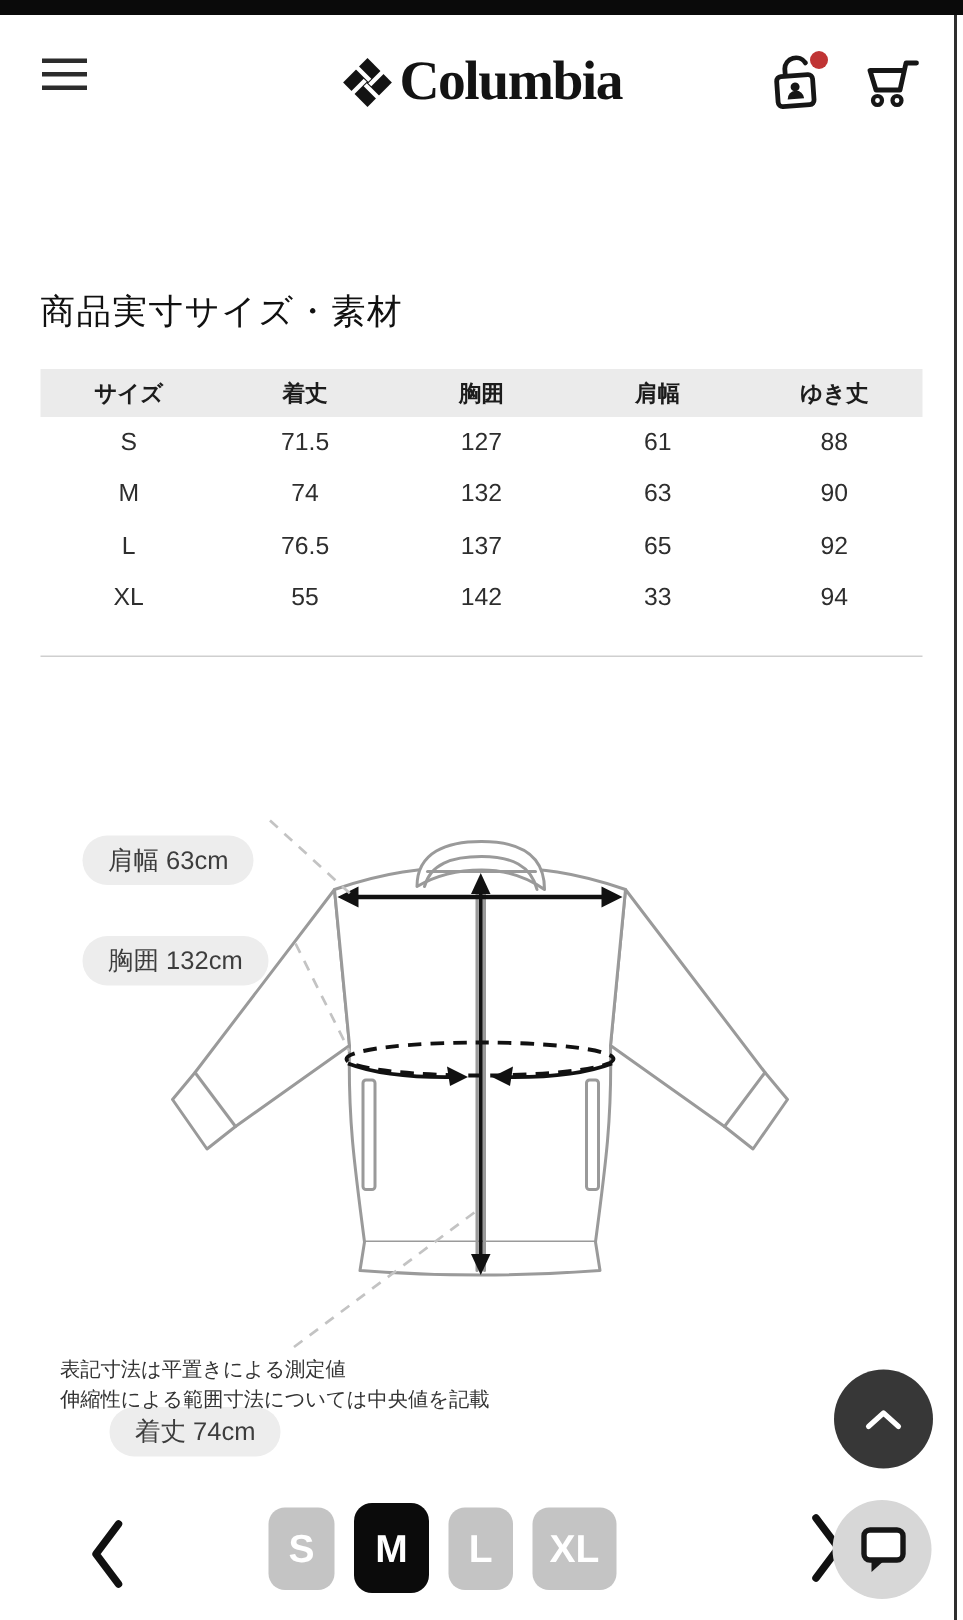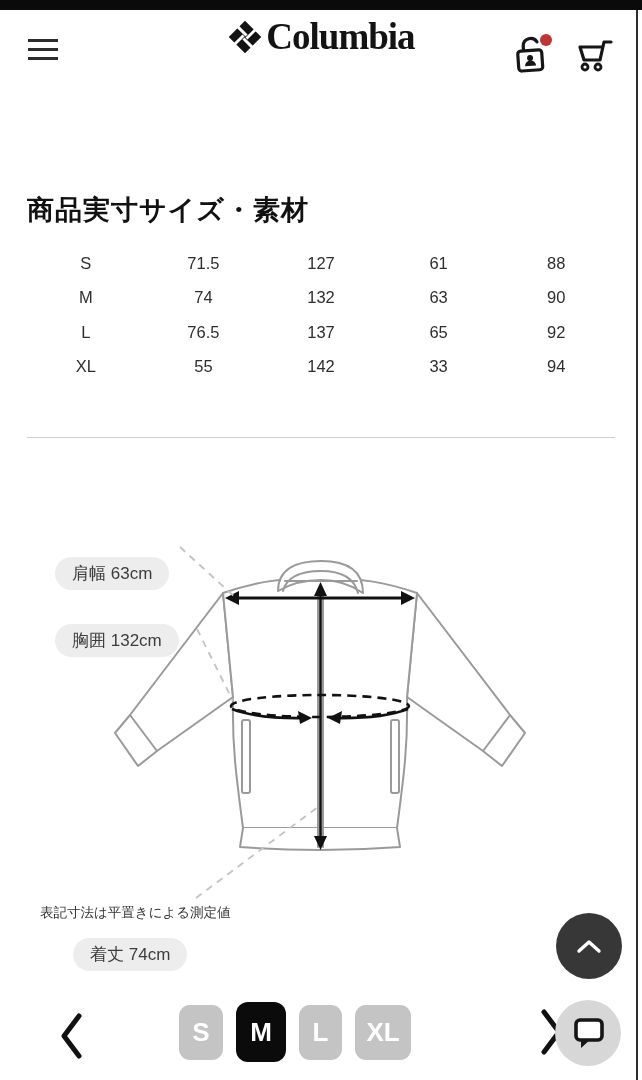--- a/index.html
+++ b/index.html
@@ -8,26 +8,26 @@
     position:relative; width:642px; height:1080px; background:#ffffff;
     font-family:"Liberation Sans","DejaVu Sans",sans-serif; color:#1c1c1c;
     overflow:hidden;
   }
   .top-black-bar { position:absolute; left:0; top:0; width:642px; height:10px; background:#0a0a0a; }
   .scrollbar-line { position:absolute; left:636px; top:10px; width:2px; height:1070px; background:#2e2e2e; }
 
   
   .hamburger { position:absolute; left:28px; top:39px; width:30px; height:21px; cursor:pointer; }
   .hamburger span { display:block; width:30px; height:3px; background:#2c2c2c; margin-bottom:6px; }
-  .logo { position:absolute; left:0; top:13px; width:642px; height:46px; display:flex; align-items:center; justify-content:center; }
+  .logo { position:absolute; left:0; top:31px; width:642px; height:46px; display:flex; align-items:center; justify-content:center; }
   .logo-text { font-family:"Liberation Serif","DejaVu Serif",serif; font-weight:700; font-size:37px; color:#131313; letter-spacing:-1px; margin-left:3px; }
   .icon-btn { position:absolute; cursor:pointer; }
 
   
-  .page-title { position:absolute; left:27px; top:192px; font-size:27px; font-weight:700; color:#111; letter-spacing:1px; }
+  .page-title { position:absolute; left:27px; top:192px; font-size:23px; font-weight:400; color:#111; letter-spacing:1px; }
 
   
   .size-table { position:absolute; left:27px; top:246px; width:588px; }
   .tbl-head { display:flex; background:#ebebeb; height:32px; align-items:center; }
   .tbl-head > div { flex:1; text-align:center; font-size:15px; font-weight:700; color:#1c1c1c; }
   .tbl-row { display:flex; height:34.5px; align-items:center; }
   .tbl-row > div { flex:1; text-align:center; font-size:16.5px; color:#2e2e2e; }
   .divider { position:absolute; left:27px; top:437px; width:588px; height:1px; background:#cfcfcf; }
 
   
@@ -101,20 +101,27 @@
       <path d="M3,6 H10 L14,24 H30 L34,11 H12" fill="none" stroke="#161616" stroke-width="3.2" stroke-linejoin="round" stroke-linecap="round"></path>
       <circle cx="16" cy="31" r="3" fill="none" stroke="#161616" stroke-width="2.8"></circle>
       <circle cx="29" cy="31" r="3" fill="none" stroke="#161616" stroke-width="2.8"></circle>
     </g>
   </svg>
 </div>
 
 <h1 class="page-title">商品実寸サイズ・素材</h1>
 
 <div class="size-table">
+  <div class="tbl-head">
+    <div>サイズ</div>
+    <div>着丈</div>
+    <div>胸囲</div>
+    <div>肩幅</div>
+    <div>ゆき丈</div>
+  </div>
   <div class="tbl-row">
     <div>S</div>
     <div>71.5</div>
     <div>127</div>
     <div>61</div>
     <div>88</div>
   </div>
   <div class="tbl-row">
     <div>M</div>
     <div>74</div>
@@ -191,20 +198,21 @@
     <line x1="156" y1="378" x2="278" y2="287"></line>
   </g>
 </svg>
 
 <div class="pill pill-shoulder">肩幅 63cm</div>
 <div class="pill pill-chest">胸囲 132cm</div>
 <div class="pill pill-length">着丈 74cm</div>
 
 <div class="footnote">
   <div>表記寸法は平置きによる測定値</div>
+  <div>伸縮性による範囲寸法については中央値を記載</div>
 </div>
 
 <div class="scrolltop-btn">
   <svg width="26" height="16" viewBox="0 0 26 16">
     <polyline points="3,13 13,4 23,13" fill="none" stroke="#ffffff" stroke-width="3.4" stroke-linecap="round" stroke-linejoin="round"></polyline>
   </svg>
 </div>
 
 <div class="chev-left">
   <svg width="22" height="46" viewBox="0 0 22 46">

